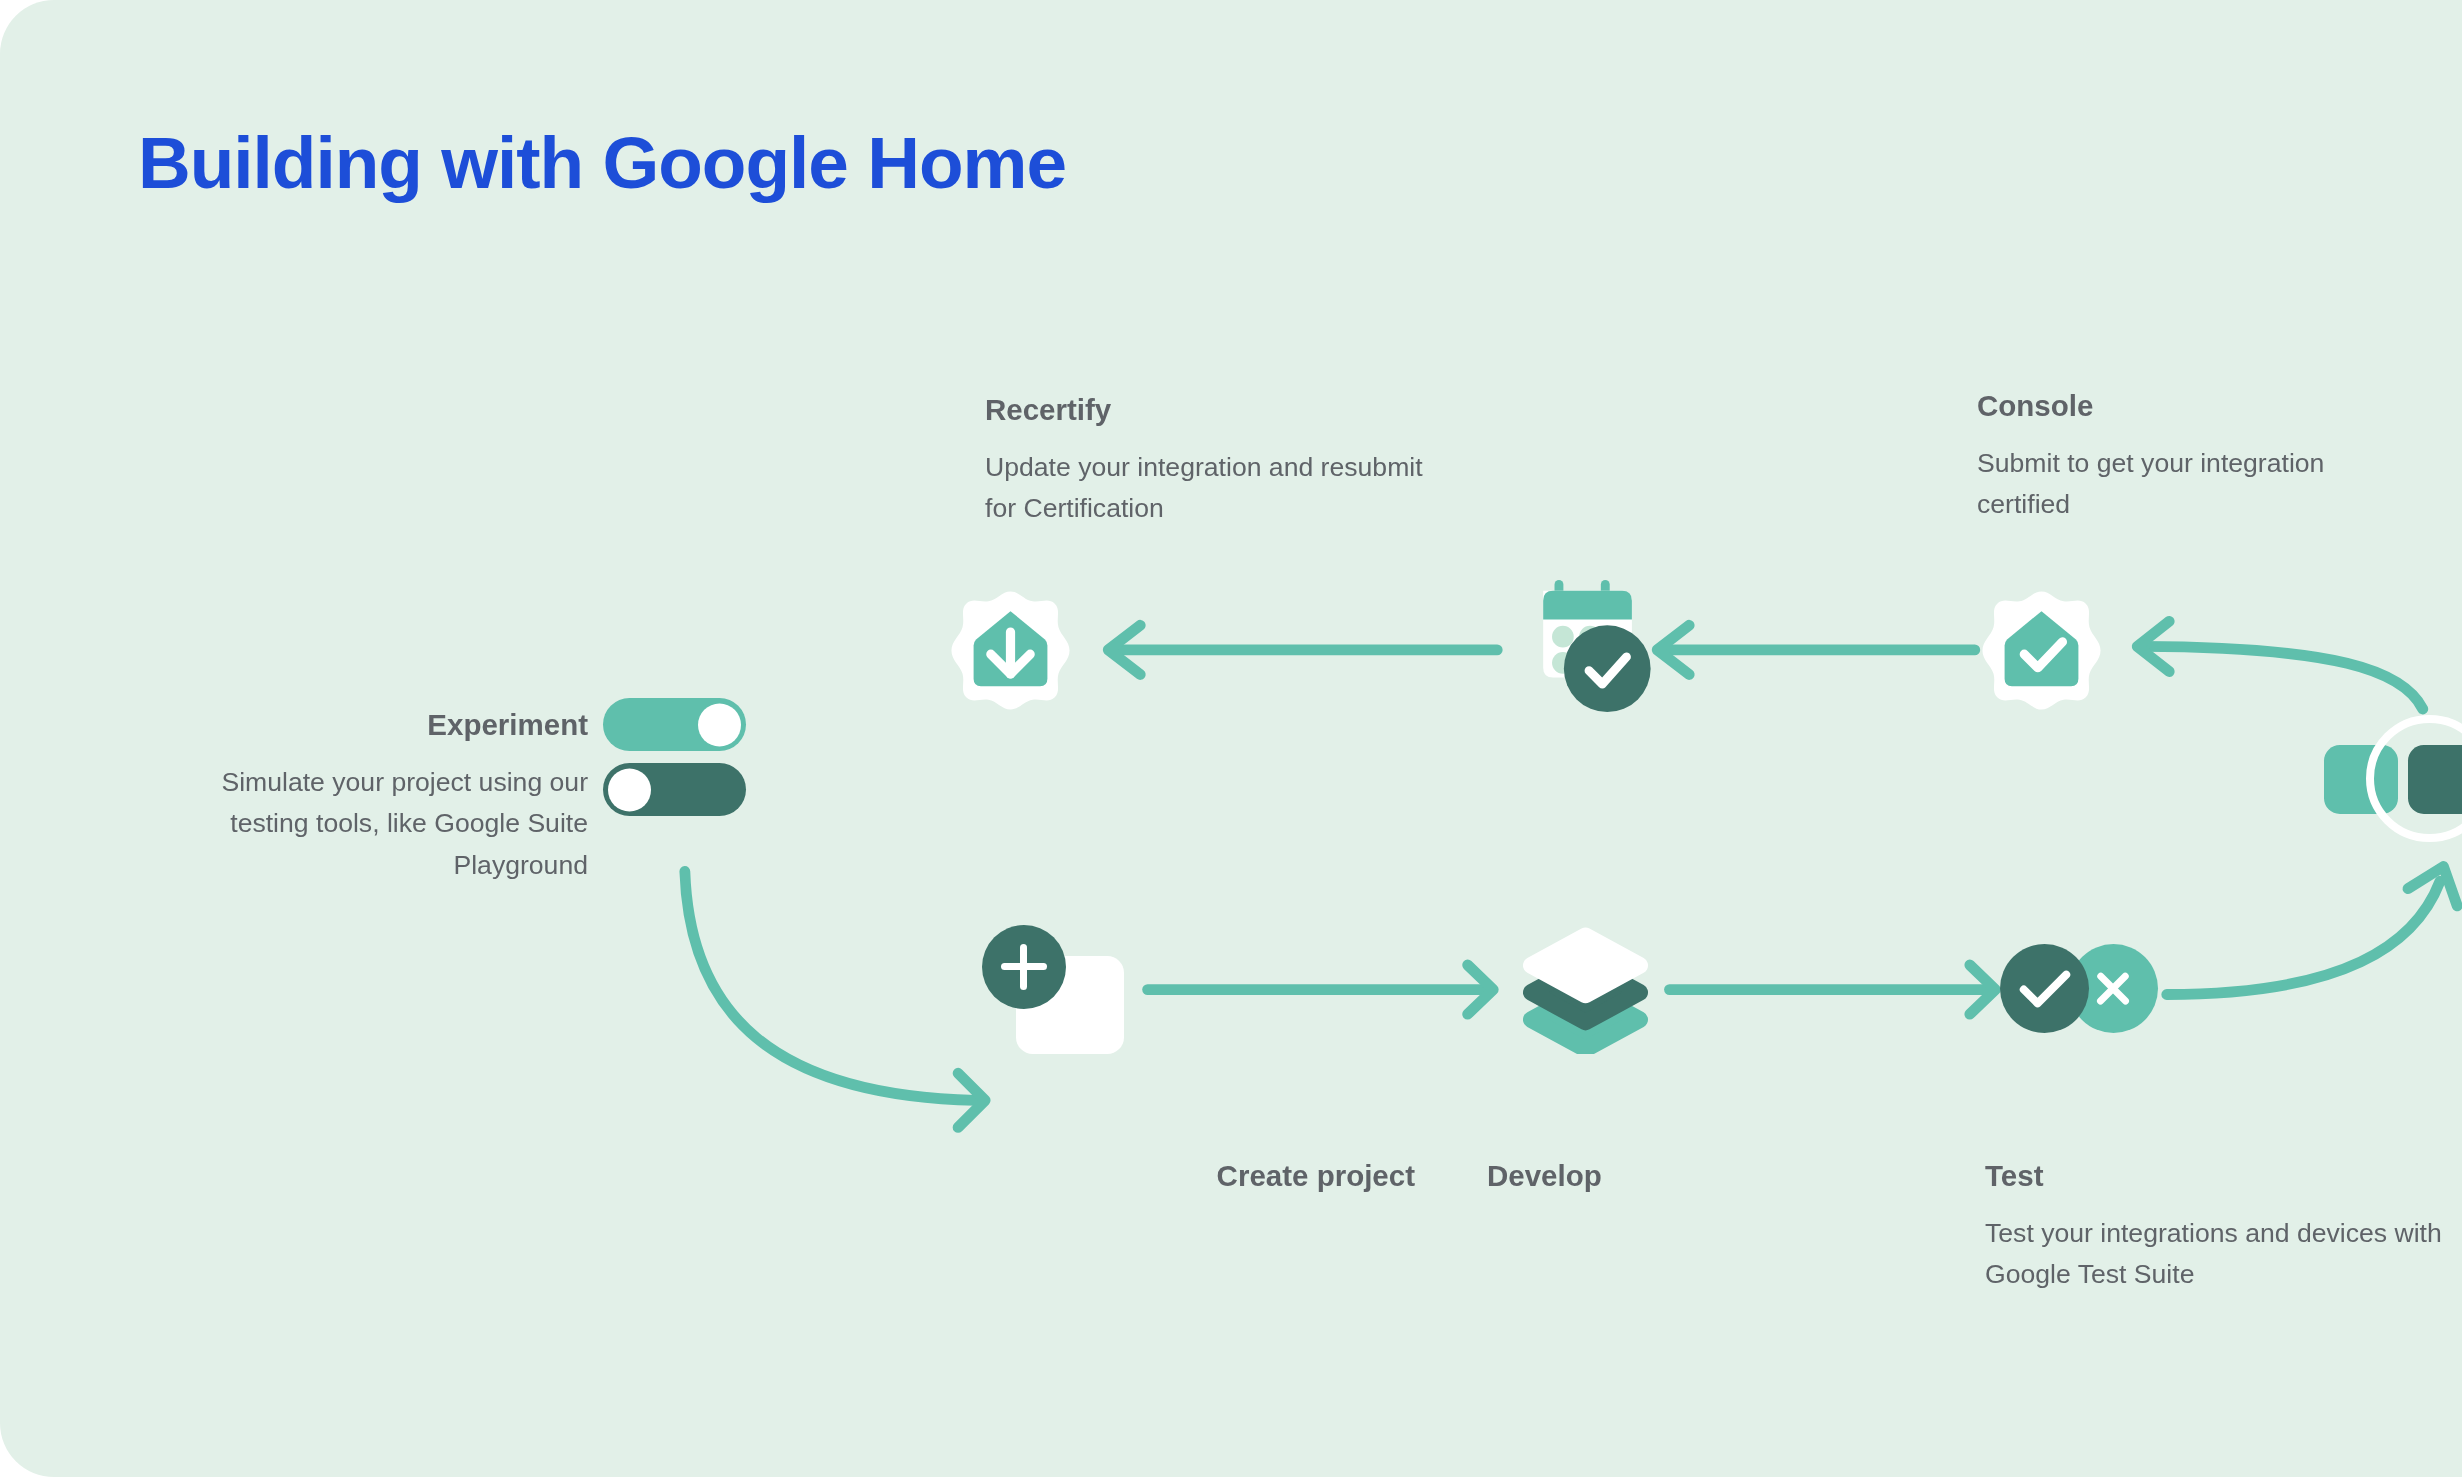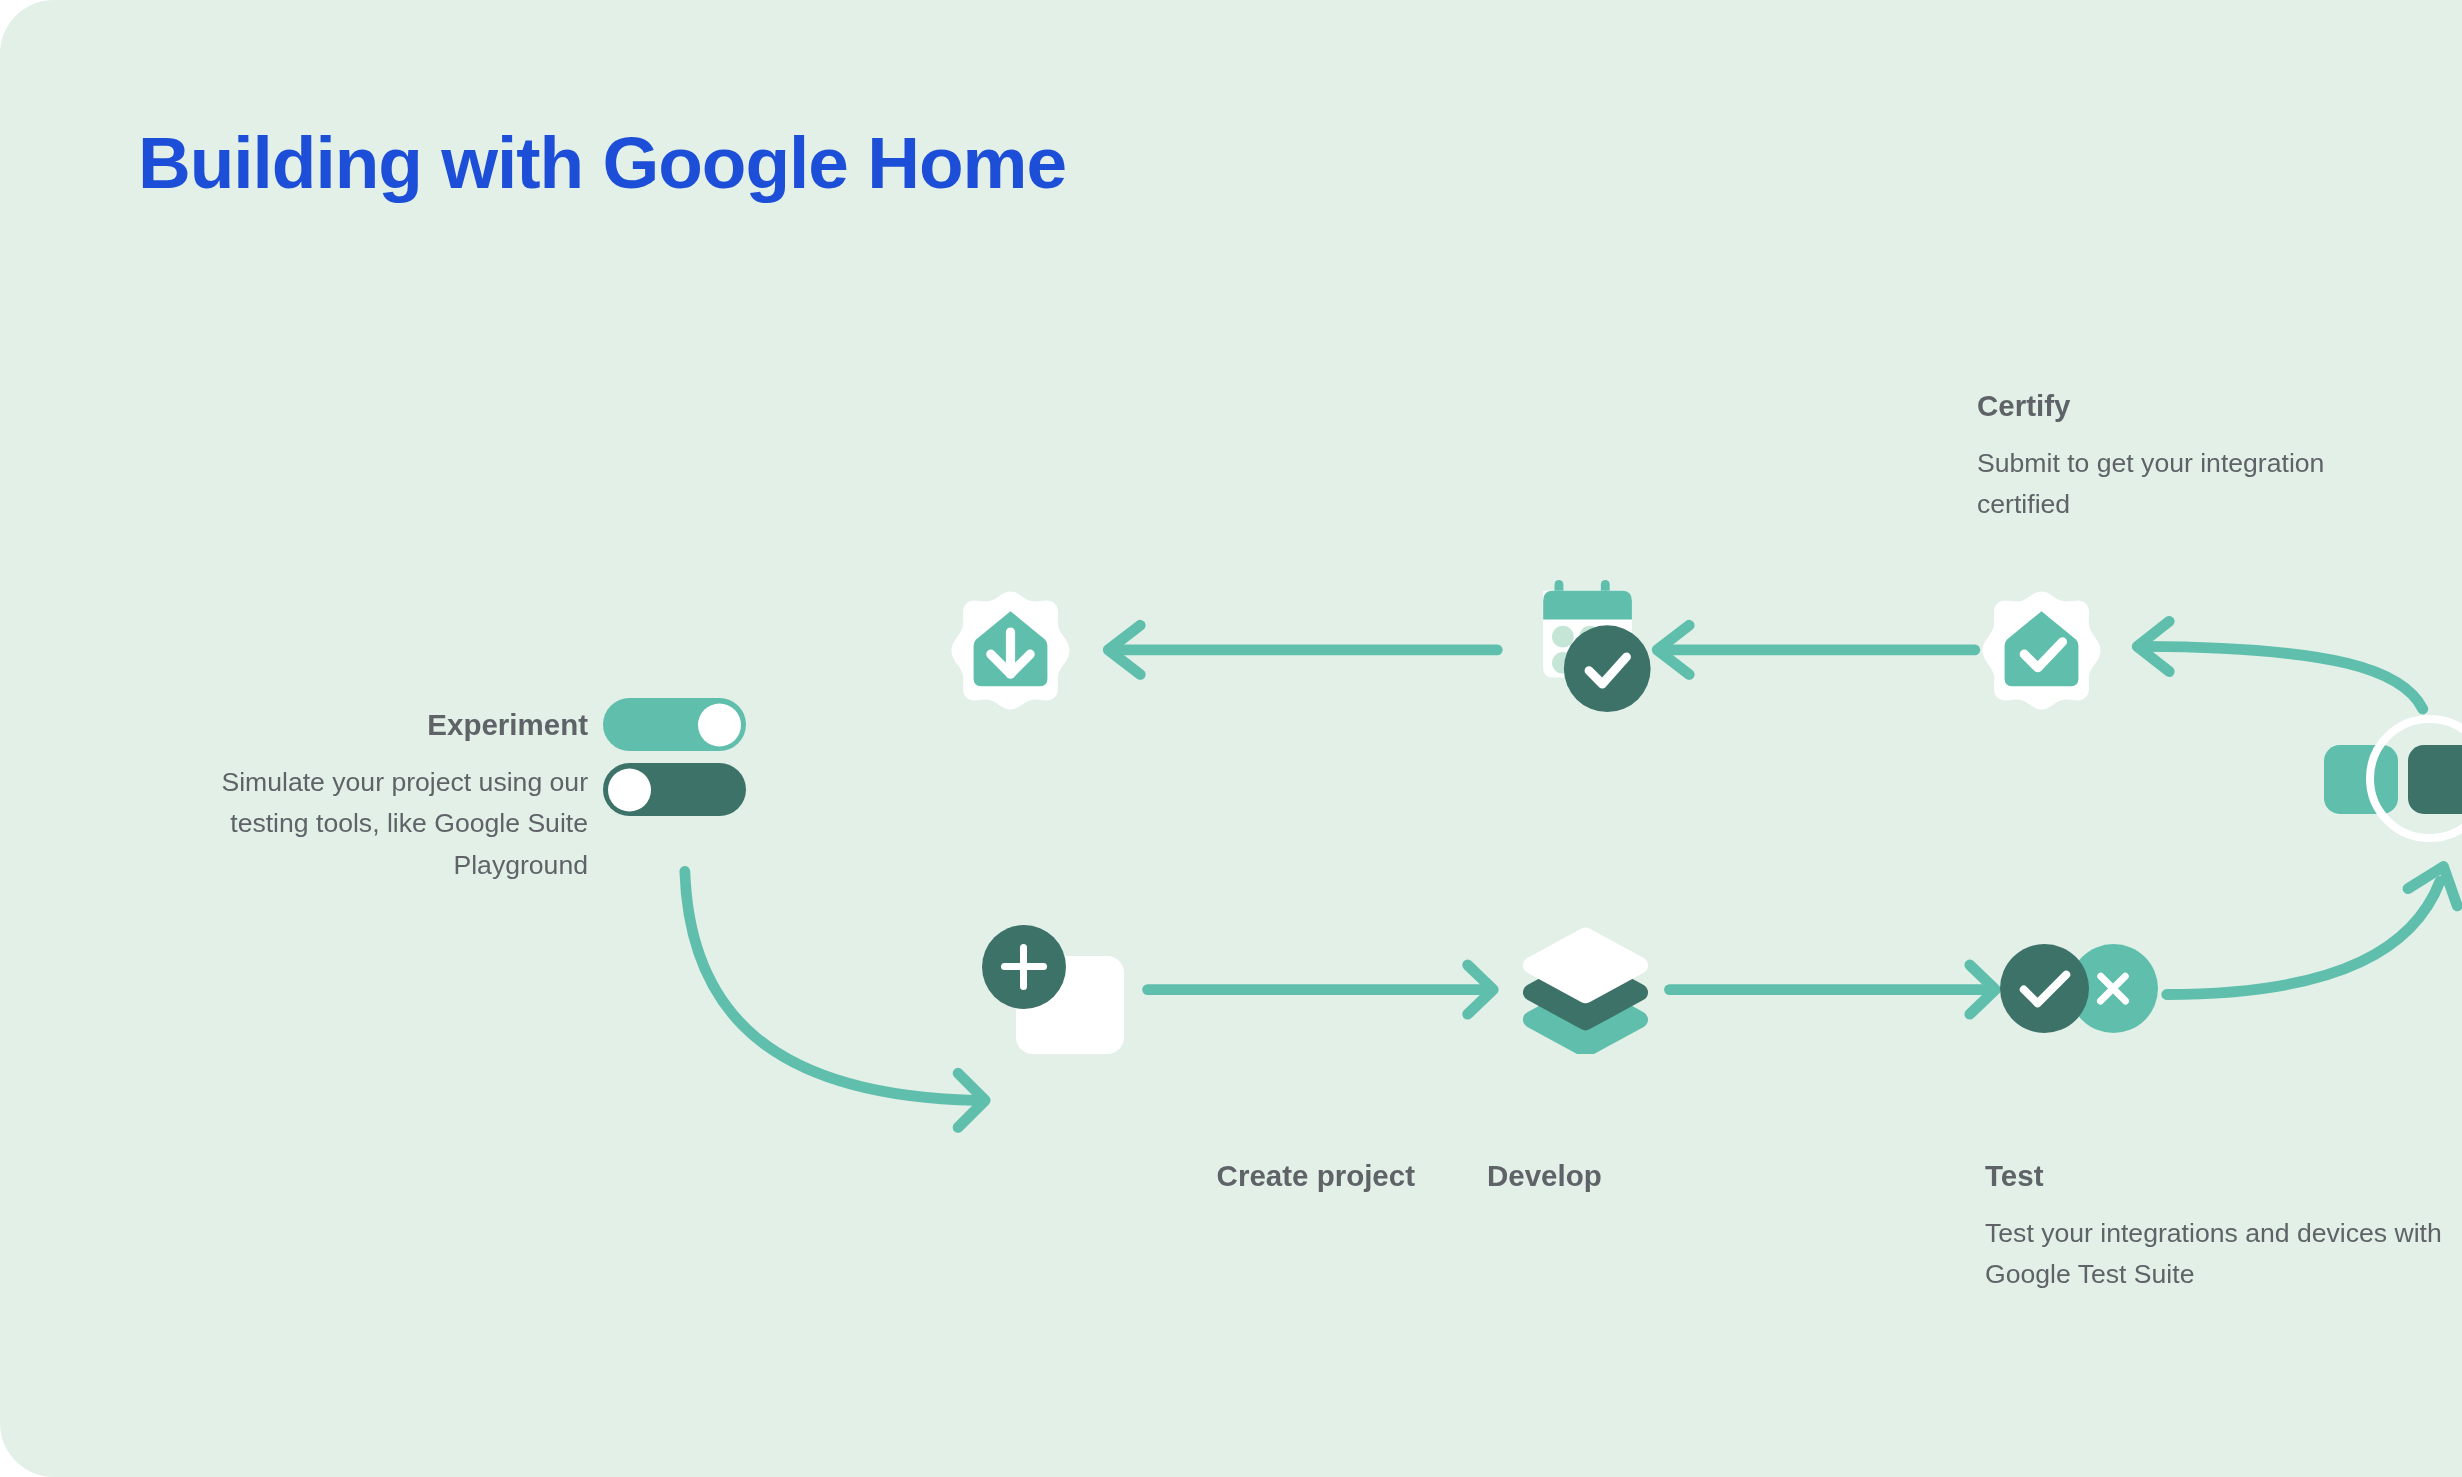--- a/index.html
+++ b/index.html
@@ -87,24 +87,28 @@
         <path d="M3430,1270 L3365,1320 L3430,1370"></path>
       </g>
 
       <g>
         <path d="M3040,1320 L2260,1320"></path>
         <path d="M2315,1270 L2250,1320 L2315,1370"></path>
       </g>
     </g>
   </svg>
 
+  <div class="block" style="left:985px;top:394px;width:443px;">
+    <div class="hd">Recertify</div>
+    <div class="bd">Update your integration and resubmit for Certification</div>
+  </div>
 
 
   <div class="block" style="left:1977px;top:390px;width:374px;">
-    <div class="hd">Certify</div>
+    <div class="hd">Console</div>
     <div class="bd">Submit to get your integration certified</div>
   </div>
 
   <div class="block" style="left:155px;top:709px;width:433px;text-align:right;">
     <div class="hd">Experiment</div>
     <div class="bd">Simulate your project using our testing tools, like Google Suite Playground</div>
   </div>
 
   <div class="block" style="left:982px;top:1160px;width:433px;text-align:right;">
     <div class="hd">Create project</div>

